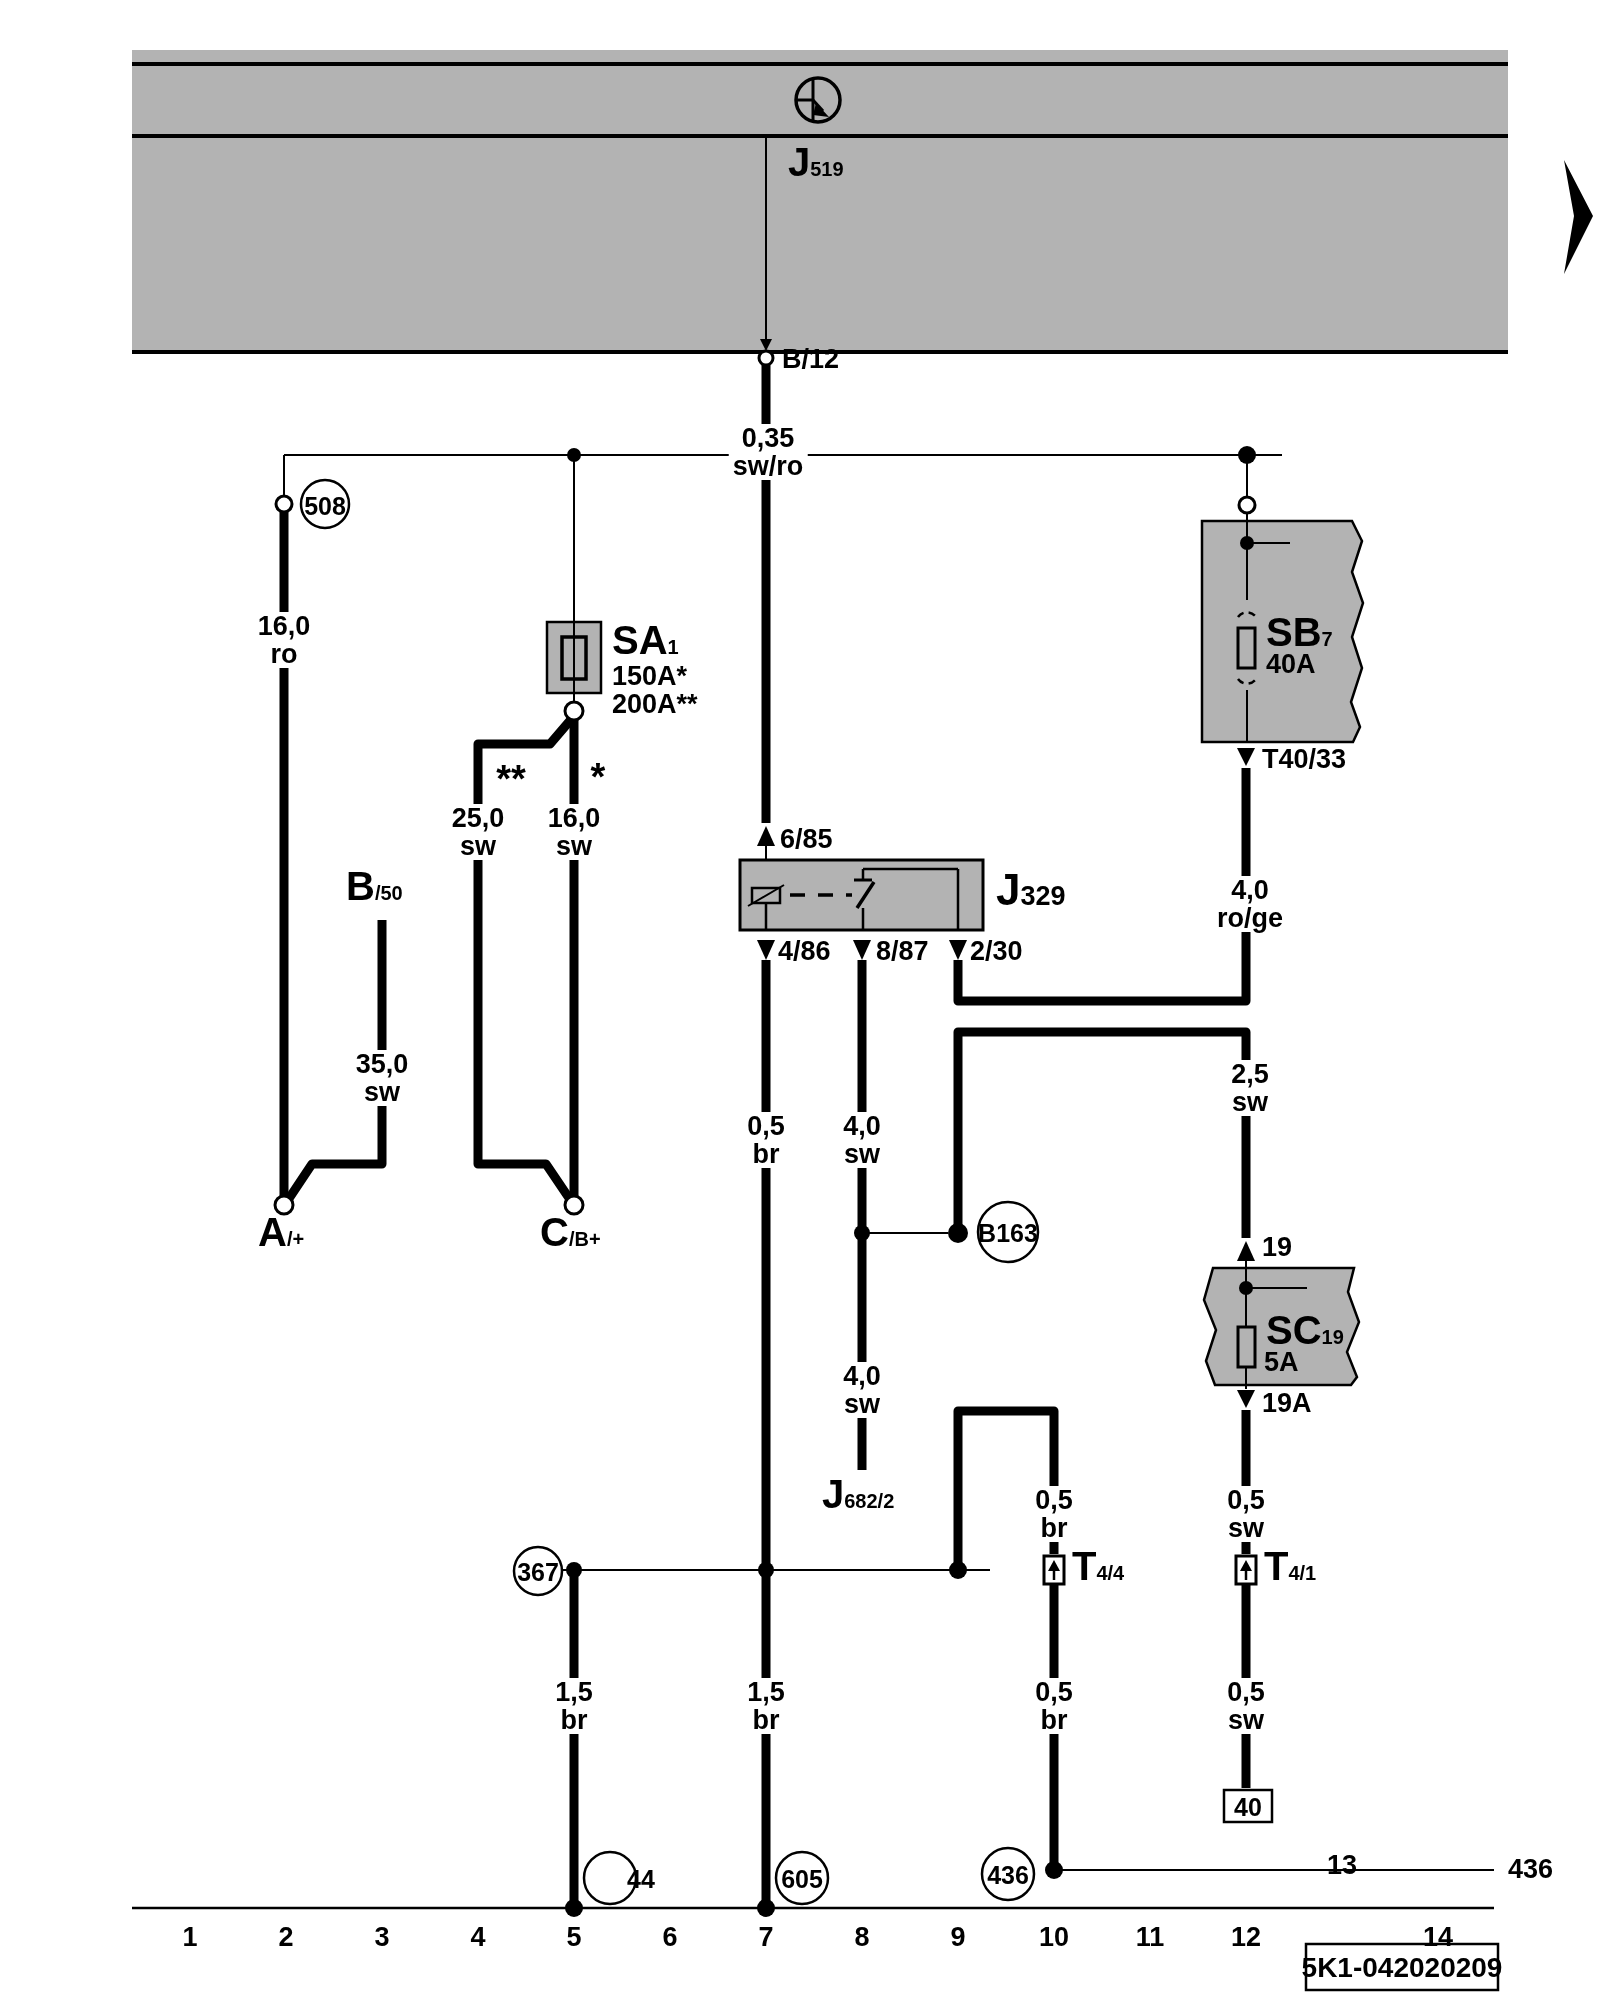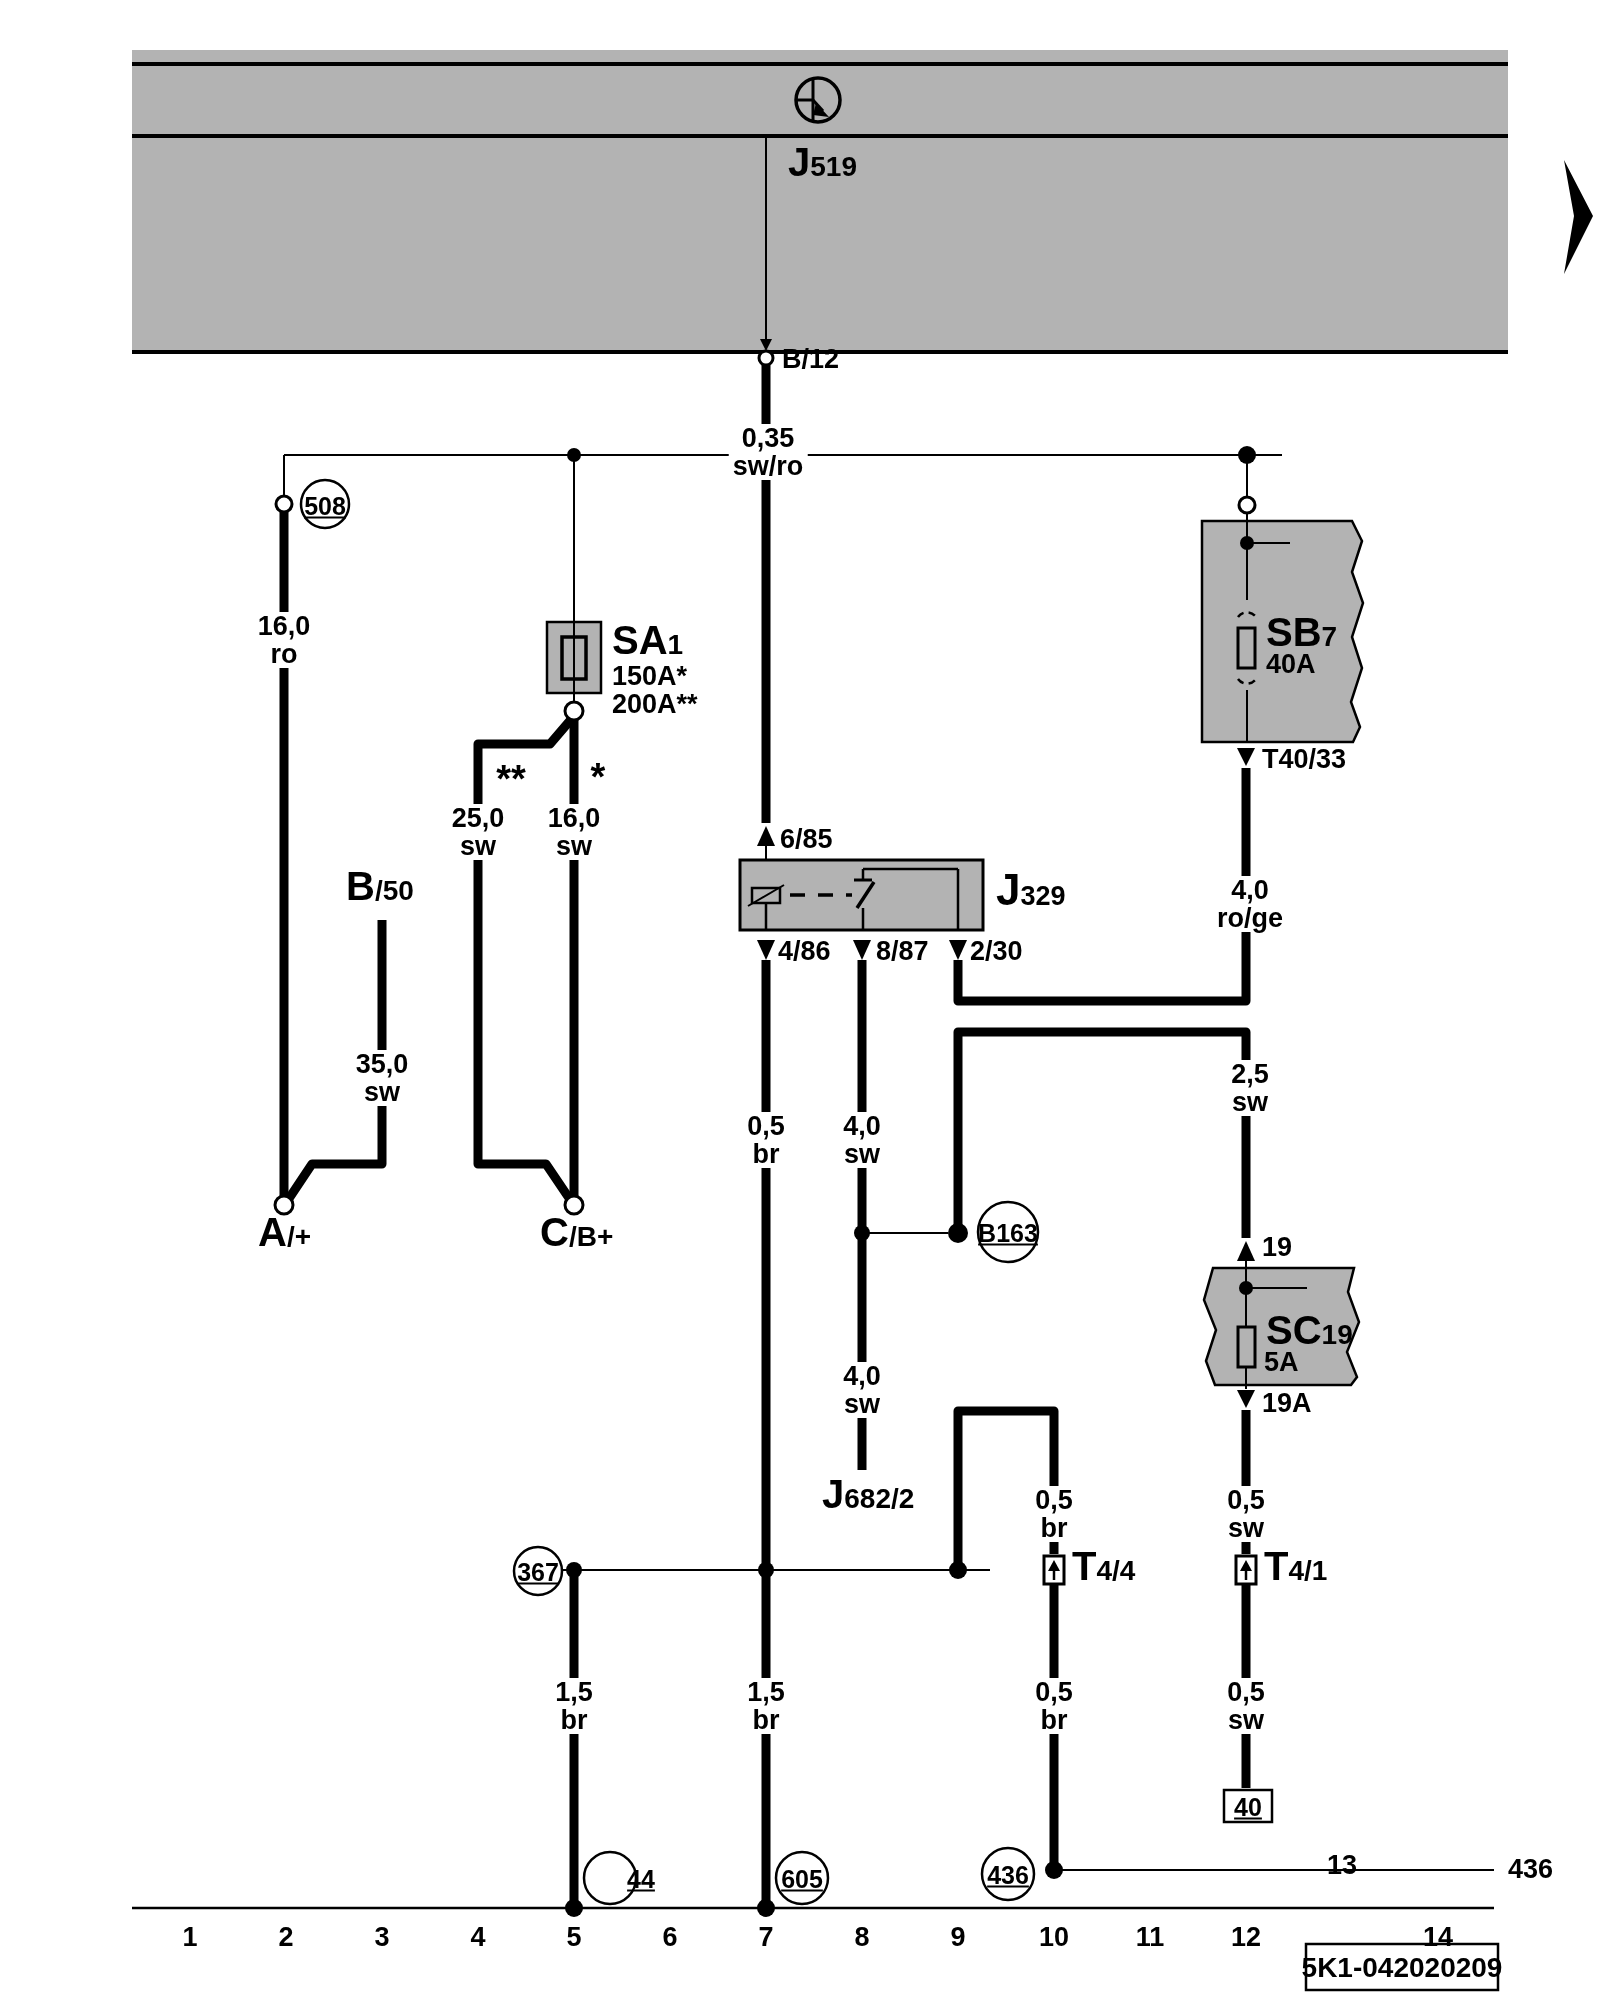--- a/index.html
+++ b/index.html
@@ -6,23 +6,23 @@
   #stage{position:relative;width:1600px;height:2000px;background:#ffffff;
          font-family:"Liberation Sans","DejaVu Sans",sans-serif;overflow:hidden;}
   #wiring{position:absolute;left:0;top:0;}
   .lbl{position:absolute;font-weight:bold;color:#000;white-space:nowrap;z-index:5;}
   .term{font-size:27px;line-height:27px;}
   .onwire{font-size:27px;line-height:28px;text-align:center;
           transform:translateX(-50%);background:#fff;padding:0 4px;}
   .comp{font-size:44px;line-height:44px;}
   .comp .sub{font-size:27px;}
   .comp-sm{font-size:40px;line-height:40px;}
-  .comp-sm .sub{font-size:28px;}
+  .comp-sm .sub{font-size:20px;}
   .rating{font-size:27px;line-height:28px;}
-  .noderef{font-size:25px;line-height:25px;transform:translate(-50%,-50%);text-decoration:underline;}
+  .noderef{font-size:25px;line-height:25px;transform:translate(-50%,-50%);}
   .star{font-size:38px;line-height:38px;transform:translateX(-50%);}
   .gridnum{font-size:27px;line-height:27px;transform:translateX(-50%);}
   .codebox{font-size:28px;line-height:28px;transform:translate(-50%,-50%);}
 </style>
 </head>
 <body>
 
 <div id="stage">
 
 <svg id="wiring" width="1600" height="2000" viewBox="0 0 1600 2000">

